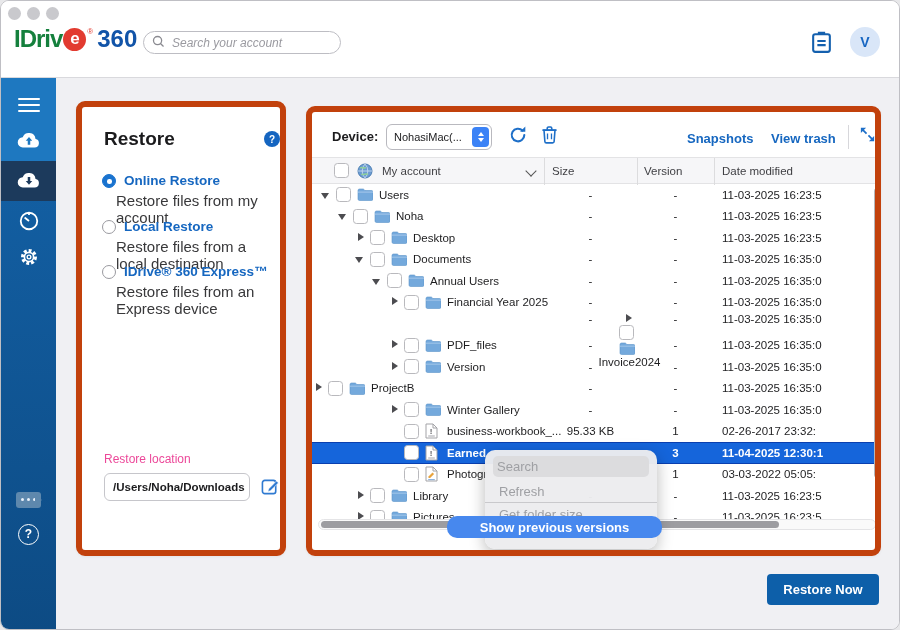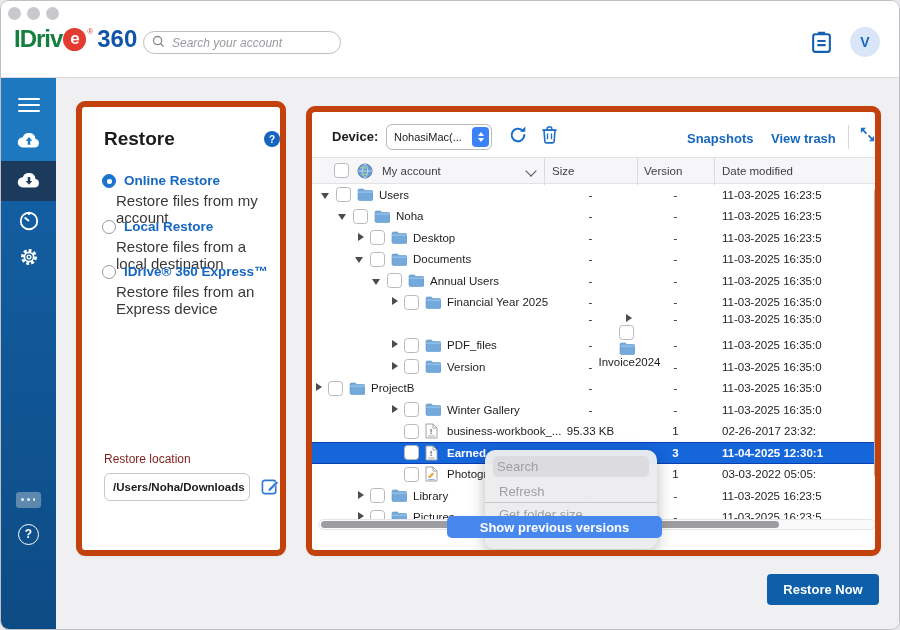--- a/index.html
+++ b/index.html
@@ -51,21 +51,21 @@
            background:#1565c0;color:#fff;font-size:10px;font-weight:bold;display:flex;
            align-items:center;justify-content:center;cursor:pointer;}
   .opt{position:absolute;left:20px;}
   .radio{width:14px;height:14px;border-radius:50%;border:1.5px solid #9a9aa0;background:#fff;
          position:absolute;left:0;top:1px;box-sizing:border-box;}
   .radio.on{background:#1a73cf;border-color:#1a73cf;}
   .radio.on::after{content:"";position:absolute;left:4px;top:4px;width:4.5px;height:4.5px;
          background:#fff;border-radius:50%;}
   .opt .lab{margin-left:22px;font-size:13.5px;font-weight:bold;color:#1667c0;}
   .opt .desc{margin-left:14px;font-size:15px;color:#38383a;margin-top:4px;}
-  .loc-label{position:absolute;left:22px;top:345px;font-size:12px;color:#7f1d1d;}
+  .loc-label{position:absolute;left:22px;top:345px;font-size:12px;color:#ec4899;}
   .loc-box{position:absolute;left:22px;top:366px;width:146px;height:28px;border:1px solid #c6c6cb;
            border-radius:6px;display:flex;align-items:center;padding-left:8px;box-sizing:border-box;
            font-size:11.5px;font-weight:bold;color:#1b1b1d;white-space:nowrap;overflow:hidden;}
   .loc-edit{position:absolute;left:179px;top:370px;cursor:pointer;}
   
   .files-card{left:305px;top:105px;width:575px;height:450px;overflow:hidden;}
   .fc-head{position:absolute;left:0;top:0;width:100%;height:45px;}
   .dev-label{position:absolute;left:20px;top:17px;font-size:13px;font-weight:bold;color:#1b1b1d;}
   .dev-select{position:absolute;left:74px;top:12px;width:106px;height:26px;border:1px solid #b9b9bf;
            border-radius:6px;background:#fff;display:flex;align-items:center;cursor:pointer;
@@ -115,21 +115,21 @@
        border-radius:4px;cursor:pointer;}
   
   .cmenu{position:absolute;left:173px;top:338px;width:172px;height:99px;background:rgba(236,236,238,0.97);
        border-radius:10px;box-shadow:0 5px 16px rgba(0,0,0,0.28);z-index:8;}
   .cmenu .searchbox{position:absolute;left:8px;top:6px;width:156px;height:21px;background:#dcdcde;
        border-radius:5px;display:flex;align-items:center;padding-left:4px;box-sizing:border-box;
        font-size:13px;color:#9fa0a4;}
   .cmenu .mi{position:absolute;left:14px;font-size:13px;color:#9fa0a4;white-space:nowrap;}
   .cmenu .sep{position:absolute;left:0;top:52px;width:100%;height:1px;background:#c9c9cc;}
   .mhl{position:absolute;left:135px;top:404px;width:215px;height:22px;background:#4788ee;
-       border-radius:5px;color:#fff;font-size:13px;font-weight:bold;display:flex;align-items:center;
+       border-radius:10px;color:#fff;font-size:13px;font-weight:bold;display:flex;align-items:center;
        justify-content:center;z-index:9;cursor:pointer;white-space:nowrap;}
   
   .restore-now{position:absolute;left:766px;top:573px;width:112px;height:31px;background:#0d5fa9;
        border:none;border-radius:4px;color:#fff;font-size:13px;font-weight:bold;cursor:pointer;
        font-family:"Liberation Sans",sans-serif;}
 </style>
 </head>
 <body>
 
 <div class="window">

